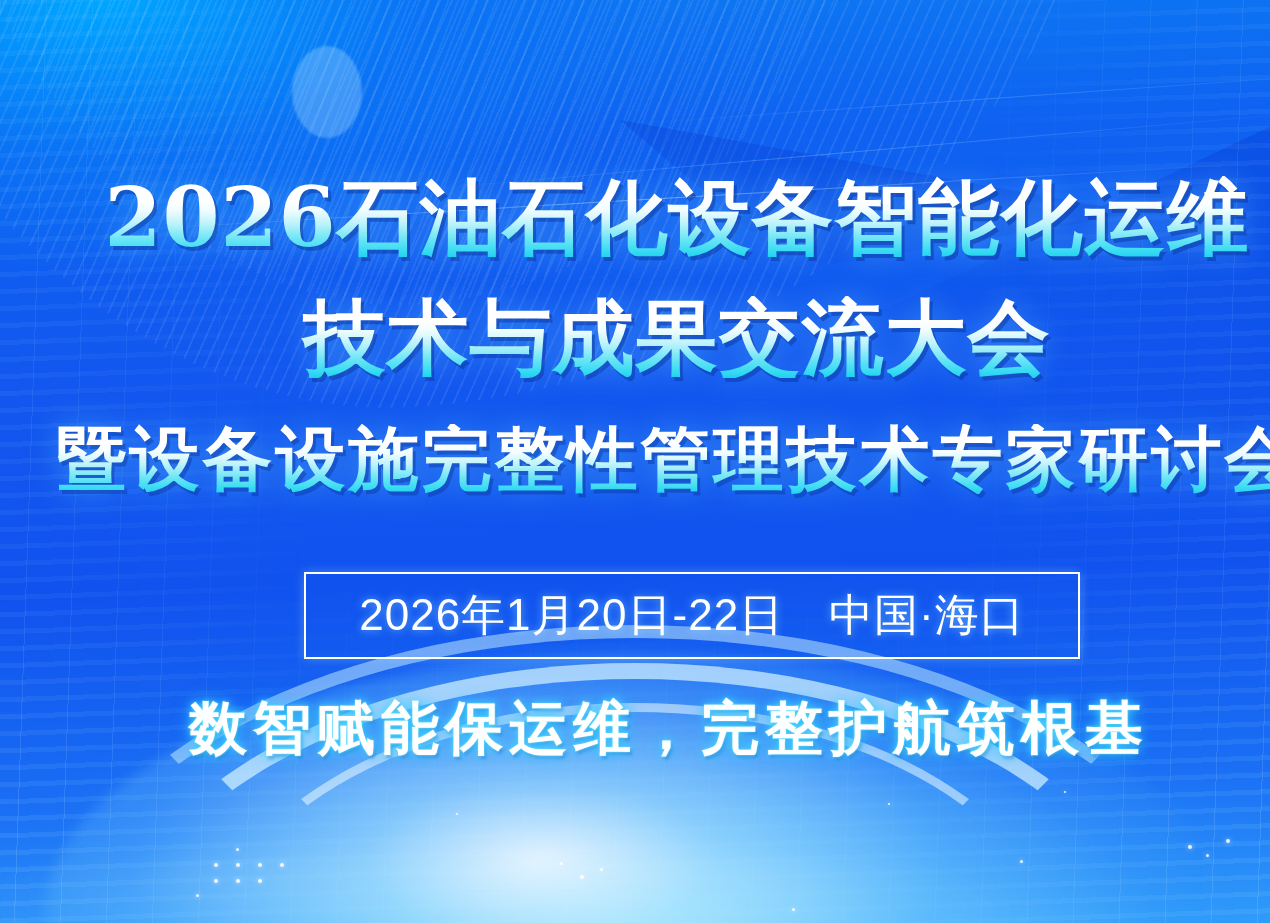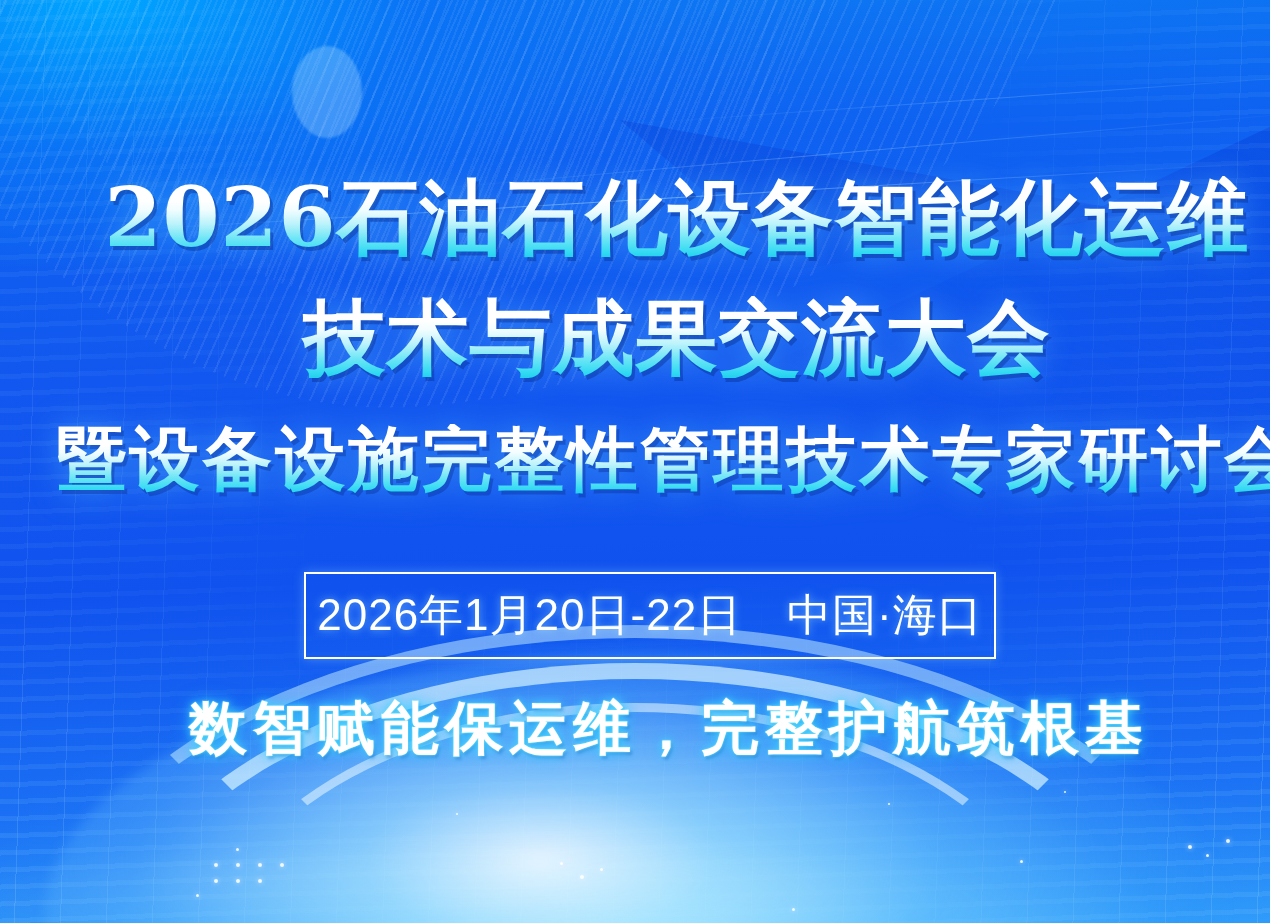--- a/index.html
+++ b/index.html
@@ -215,21 +215,21 @@
     font-family: "DejaVu Serif", "Liberation Serif", serif;
     letter-spacing: 3px;
     filter: drop-shadow(3px 4px 0px rgba(9,48,150,0.40))
             drop-shadow(0 0 16px rgba(110,225,255,0.40));
   }
 
   .date-box {
     position: absolute;
     left: 262px;
     top: 572px;
-    width: 692px;
+    width: 776px;
     height: 87px;
     border: 2px solid #ffffff;
     display: flex;
     align-items: center;
     justify-content: center;
     box-shadow: 0 0 10px rgba(160,225,255,0.35);
   }
   .date-text {
     color: #ffffff;
     font-size: 44px;

